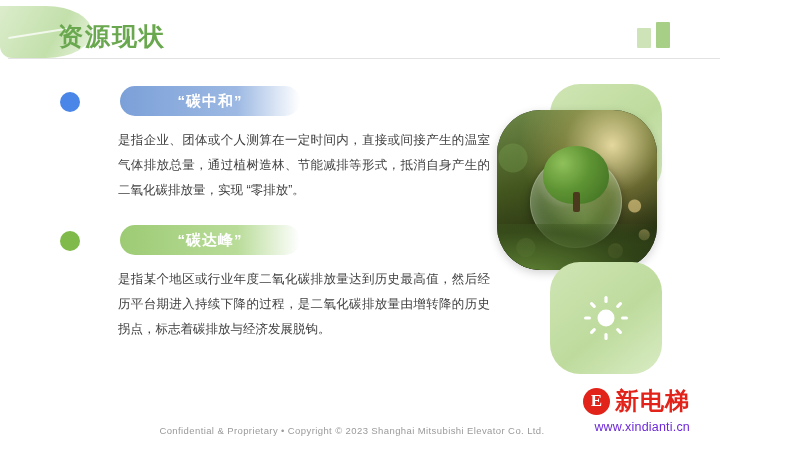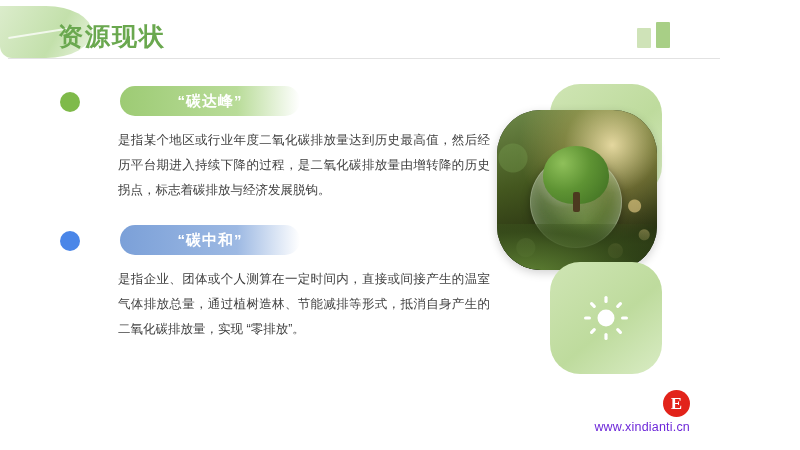--- a/index.html
+++ b/index.html
@@ -223,29 +223,29 @@
   <div class="title-rule"></div>
 
   <div class="corner-squares">
     <div class="sq sq-a"></div>
     <div class="sq sq-b"></div>
   </div>
 
   <div class="content">
 
     <div class="block">
+      <div class="dot dot-blue"></div>
+      <div class="pill pill-blue">“碳中和”</div>
+      <p class="para">是指企业、团体或个人测算在一定时间内，直接或间接产生的温室气体排放总量，通过植树造林、节能减排等形式，抵消自身产生的二氧化碳排放量，实现 “零排放”。</p>
+    </div>
+
+    <div class="block">
       <div class="dot dot-green"></div>
       <div class="pill pill-green">“碳达峰”</div>
       <p class="para">是指某个地区或行业年度二氧化碳排放量达到历史最高值，然后经历平台期进入持续下降的过程，是二氧化碳排放量由增转降的历史拐点，标志着碳排放与经济发展脱钩。</p>
-    </div>
-
-    <div class="block">
-      <div class="dot dot-blue"></div>
-      <div class="pill pill-blue">“碳中和”</div>
-      <p class="para">是指企业、团体或个人测算在一定时间内，直接或间接产生的温室气体排放总量，通过植树造林、节能减排等形式，抵消自身产生的二氧化碳排放量，实现 “零排放”。</p>
     </div>
 
   </div>
 
   <div class="tile tile-top">
     <span>
       <svg width="48" height="48" viewBox="0 0 48 48">
         <g fill="#ffffff">
           <circle cx="24" cy="13" r="6"></circle>
           <circle cx="15" cy="20" r="6"></circle>
@@ -280,21 +280,23 @@
             <rect x="22.4" y="2" width="3.2" height="7" rx="1.6" transform="rotate(45 24 24)"></rect>
             <rect x="22.4" y="39" width="3.2" height="7" rx="1.6" transform="rotate(45 24 24)"></rect>
             <rect x="2" y="22.4" width="7" height="3.2" rx="1.6" transform="rotate(45 24 24)"></rect>
             <rect x="39" y="22.4" width="7" height="3.2" rx="1.6" transform="rotate(45 24 24)"></rect>
           </g>
         </g>
       </svg>
     </span>
   </div>
 
+  <div class="footer">Confidential &amp; Proprietary • Copyright  ©  2023  Shanghai  Mitsubishi  Elevator  Co. Ltd.</div>
 
   <div class="logo">
     <div class="logo-row">
       <div class="logo-mark">E</div>
+      <div class="logo-text">新电梯</div>
     </div>
     <div class="logo-url">www.xindianti.cn</div>
   </div>
 
 </div>
 
 </body></html>

